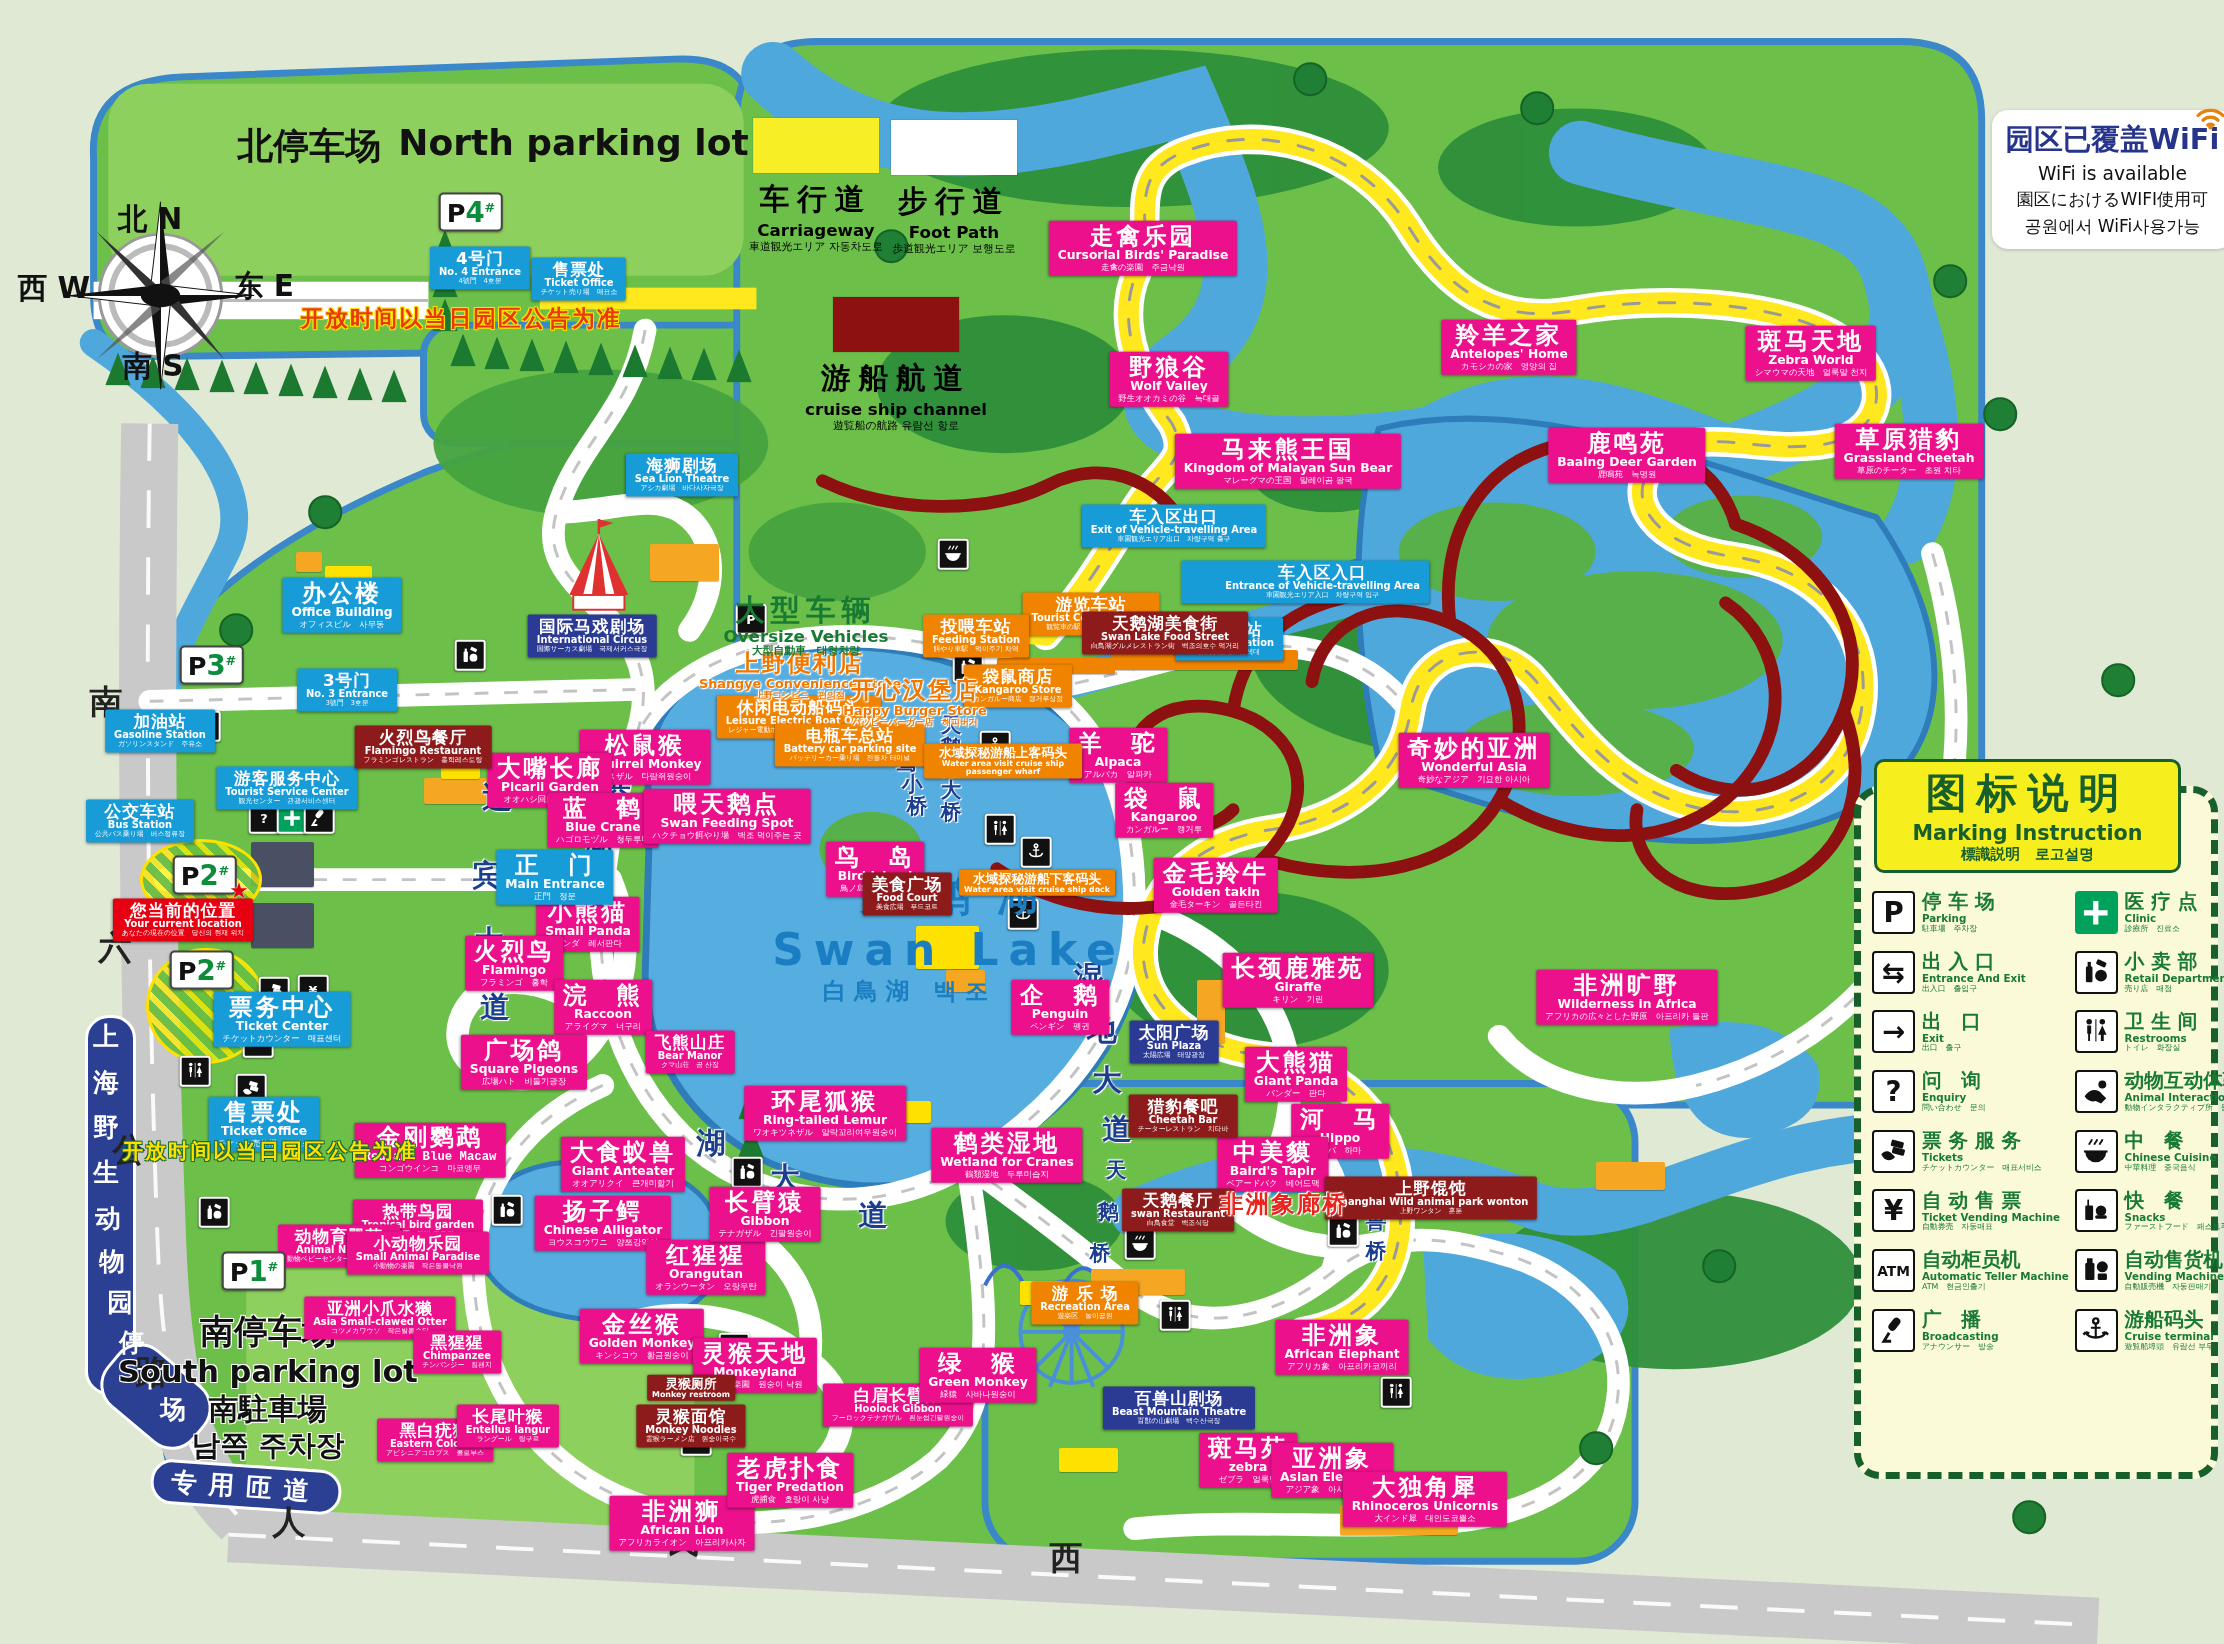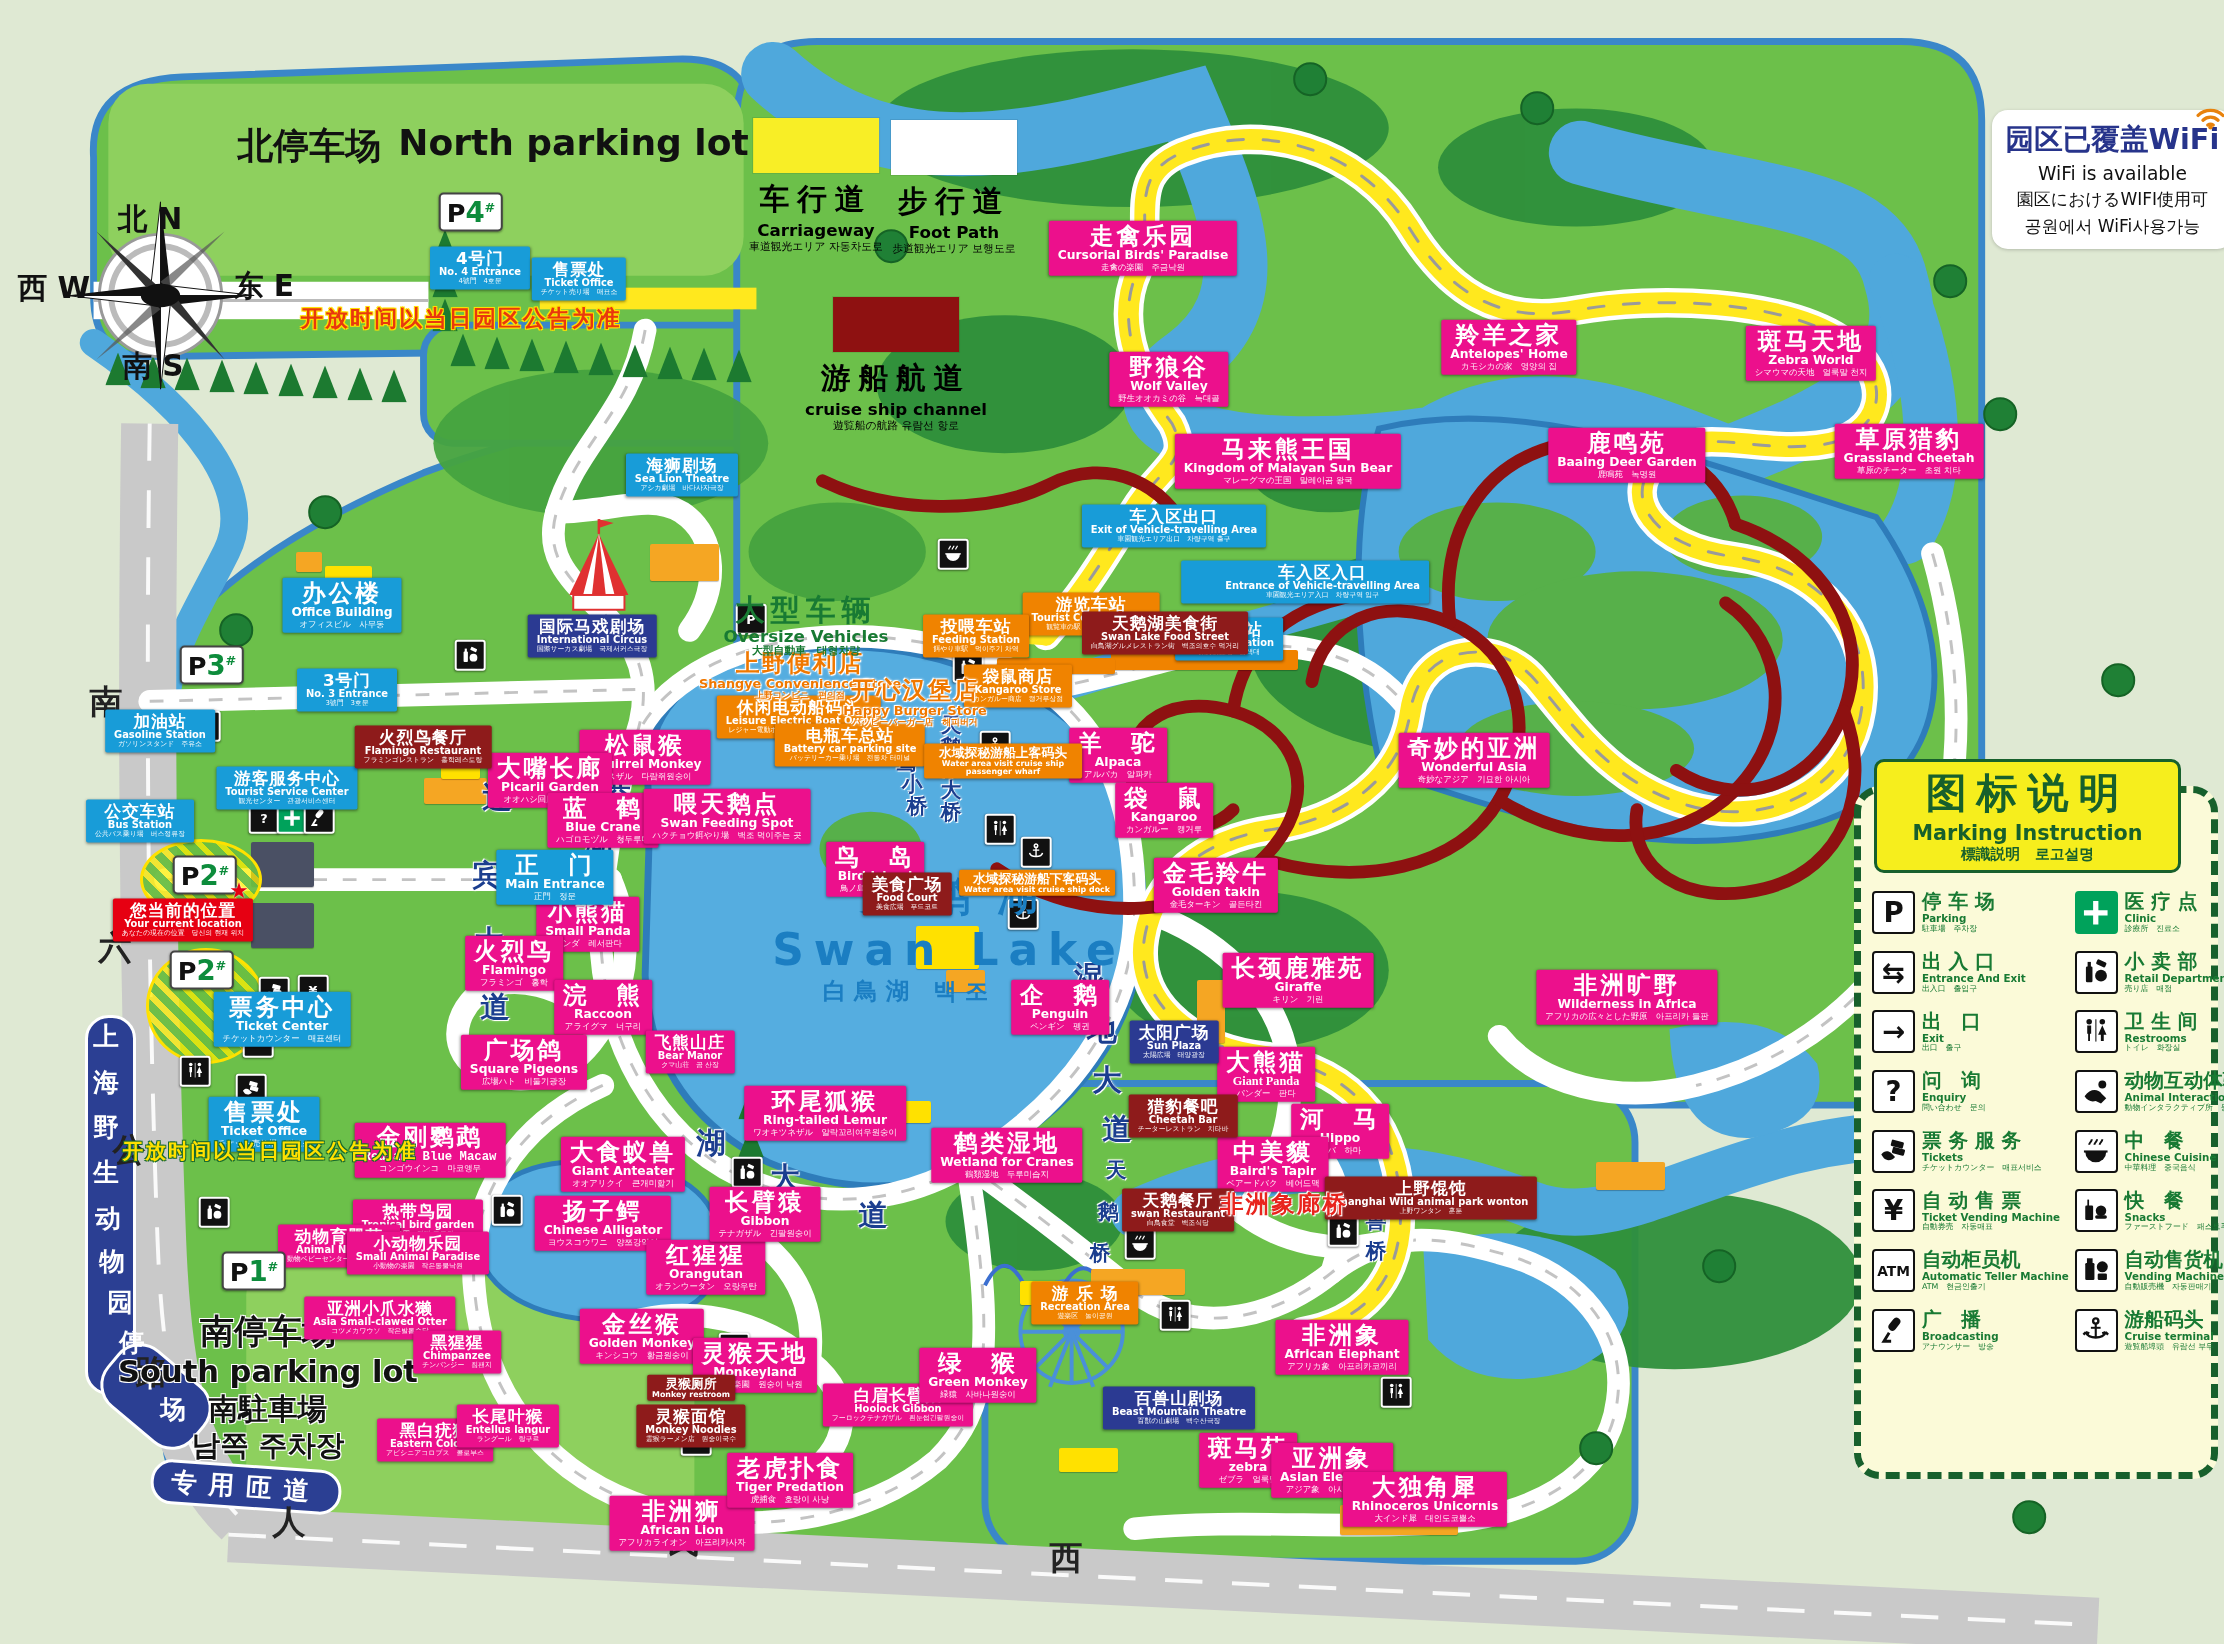--- a/index.html
+++ b/index.html
@@ -787,21 +787,21 @@
       <div class="lbl pink" style="left: 1216px; top: 885px;">
         <span class="zh">金毛羚牛</span>
         <span class="en">Golden takin</span>
         <span class="sub">金毛ターキン　골든타킨</span>
       </div>
       <div class="lbl pink" style="left: 1060px; top: 1007px;">
         <span class="zh">企　鹅</span>
         <span class="en">Penguin</span>
         <span class="sub">ペンギン　펭귄</span>
       </div>
-      <div class="lbl pink" style="left: 1266px; top: 1074px; font-family: Liberation Serif, serif;">
+      <div class="lbl pink" style="left: 1296px; top: 1074px;">
         <span class="zh">大熊猫</span>
         <span class="en">Giant Panda</span>
         <span class="sub">パンダー　판다</span>
       </div>
       <div class="lbl pink" style="left: 1340px; top: 1131px;">
         <span class="zh">河　马</span>
         <span class="en">Hippo</span>
         <span class="sub">カバ　하마</span>
       </div>
       <div class="lbl pink" style="left: 1273px; top: 1164px;">

